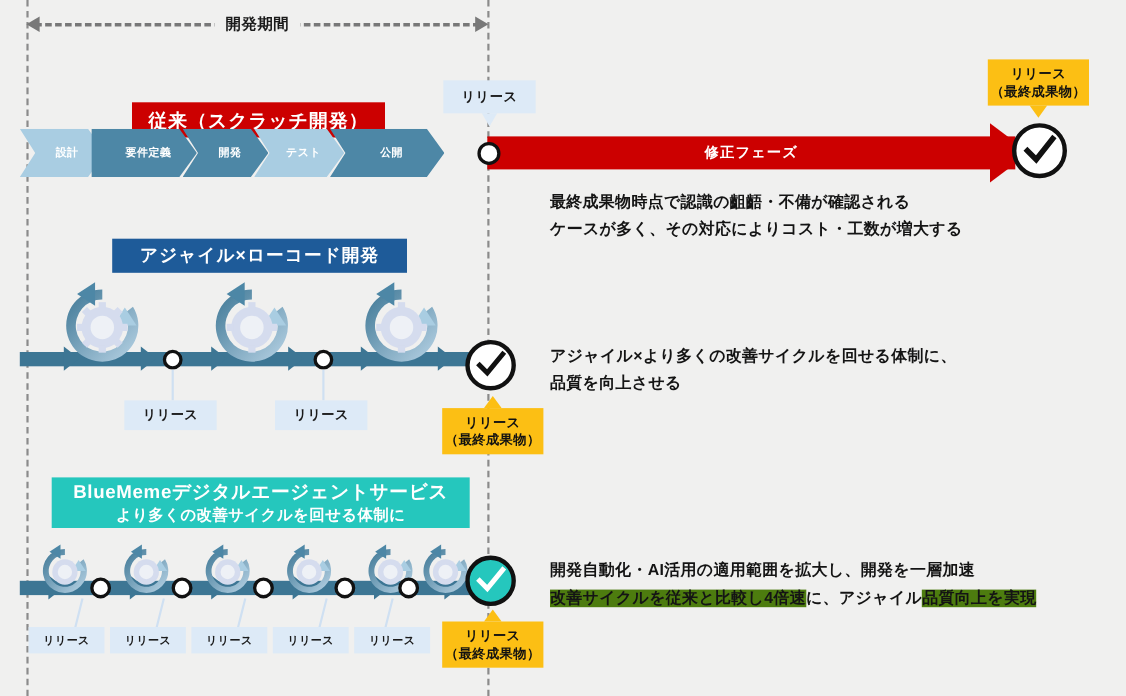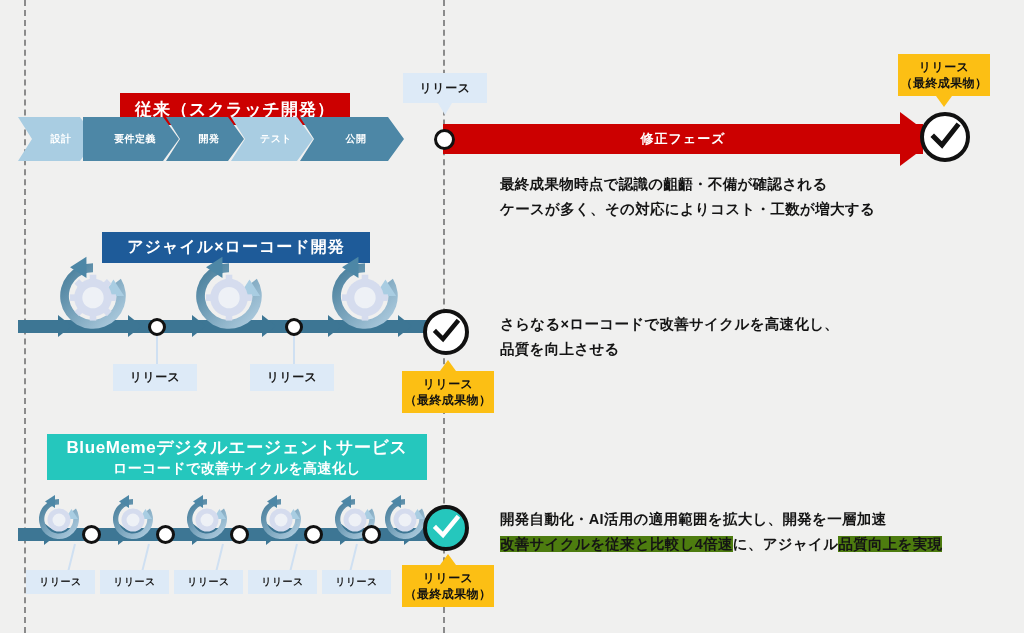--- a/index.html
+++ b/index.html
@@ -79,21 +79,21 @@
     letter-spacing: 1px;
   }
   .chip-legacy {
     left: 120px; top: 63px;
     width: 230px; height: 32px;
     background: #cc0000;
     font-size: 17px;
     margin-top: 30px;
   }
   .chip-agile {
-    left: 102px; top: 232px;
+    left: 102px; top: 217px;
     width: 268px; height: 31px;
     background: #1e5b99;
     font-size: 16px;
   }
   .chip-bm {
     left: 47px; top: 434px;
     width: 380px; height: 46px;
     background: #25c7bd;
     flex-direction: column;
     gap: 1px;
@@ -293,20 +293,26 @@
   .hl { background: #4d7c0f; }
 </style>
 </head>
 <body>
 
 <div id="stage">
 
   <div class="vguide left"></div>
   <div class="vguide right"></div>
 
+  <div class="period">
+    <div class="dashline"></div>
+    <div class="arrow-l"></div>
+    <div class="arrow-r"></div>
+    <div class="plabel">開発期間</div>
+  </div>
 
   <div class="chip chip-legacy">従来（スクラッチ開発）</div>
 
   <div class="chevron-row">
     <div class="chev light" style="width:78px">
       <span>設計</span>
     </div>
     <div class="chev dark first" style="width:96px">
       <span>要件定義</span>
     </div>
@@ -426,27 +432,27 @@
     <svg width="38" height="38" viewBox="0 0 38 38">
       <path d="M9 19 L16 26 L30 9" stroke="#111111" stroke-width="4.5" fill="none" stroke-linecap="square"></path>
     </svg>
   </div>
   <div class="ytag tail-up yt-agile">
     <div>リリース</div>
     <div>（最終成果物）</div>
   </div>
 
   <div class="bodytext bt-agile">
-    <div>さらなる×ローコードで改善サイクルを高速化し、</div>
+    <div>アジャイル×より多くの改善サイクルを回せる体制に、</div>
     <div>品質を向上させる</div>
   </div>
 
   <div class="chip chip-bm">
     <div class="l1">BlueMemeデジタルエージェントサービス</div>
-    <div class="l2">ローコードで改善サイクルを高速化し</div>
+    <div class="l2">より多くの改善サイクルを回せる体制に</div>
   </div>
 
   <div class="track" style="left:18px; top:528px; width:412px;"></div>
   <div class="trackhead" style="left:44px; top:523px;"></div>
   <div class="trackhead" style="left:118px; top:523px;"></div>
   <div class="trackhead" style="left:192px; top:523px;"></div>
   <div class="trackhead" style="left:266px; top:523px;"></div>
   <div class="trackhead" style="left:340px; top:523px;"></div>
   <div class="trackhead" style="left:404px; top:523px;"></div>
 

